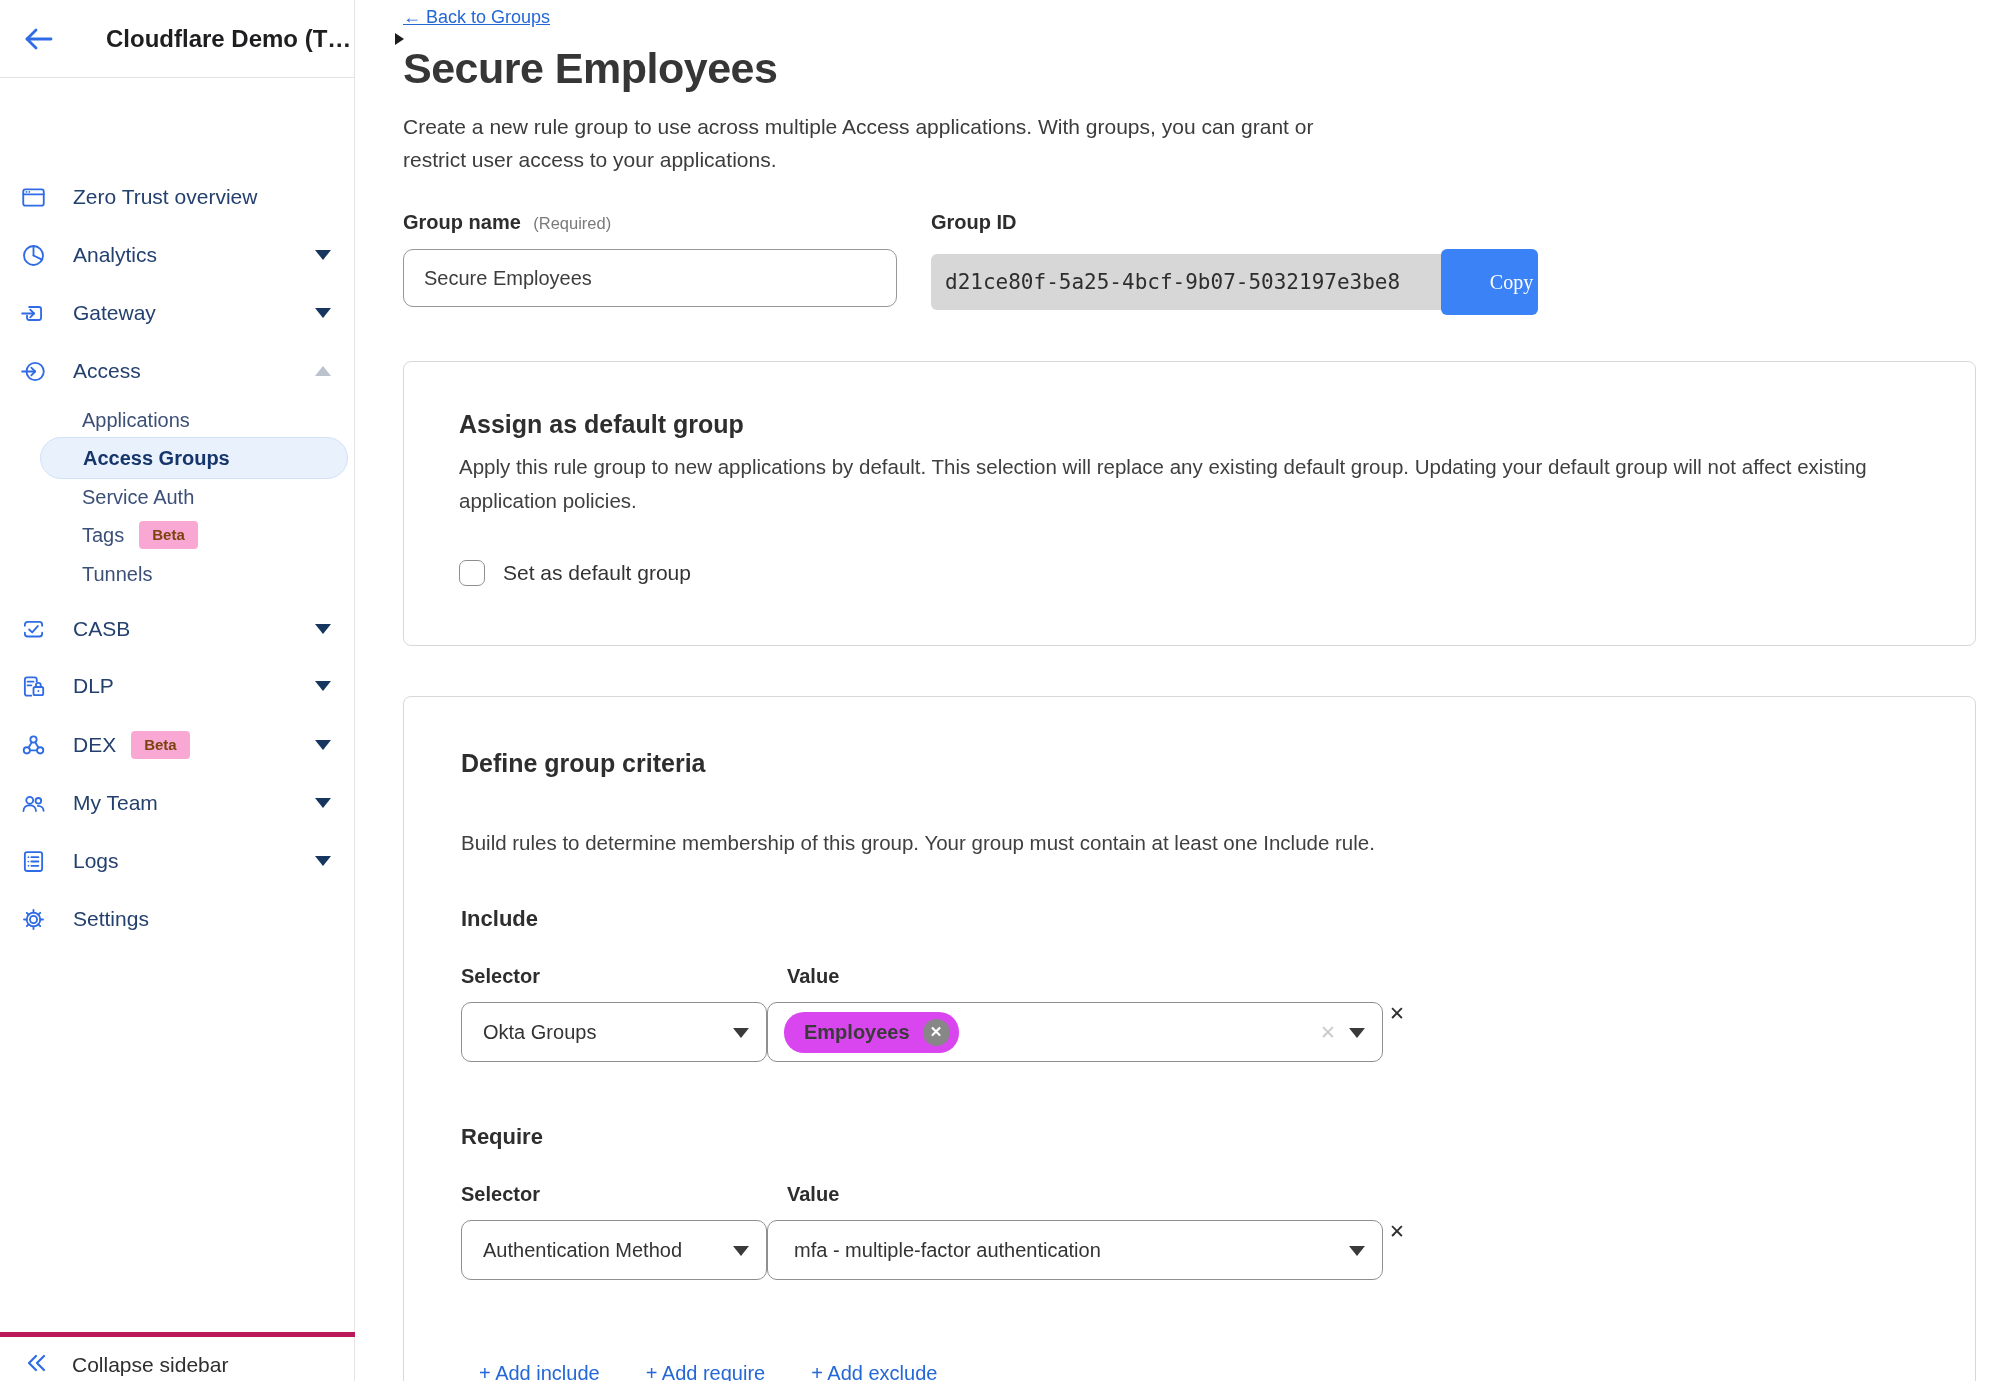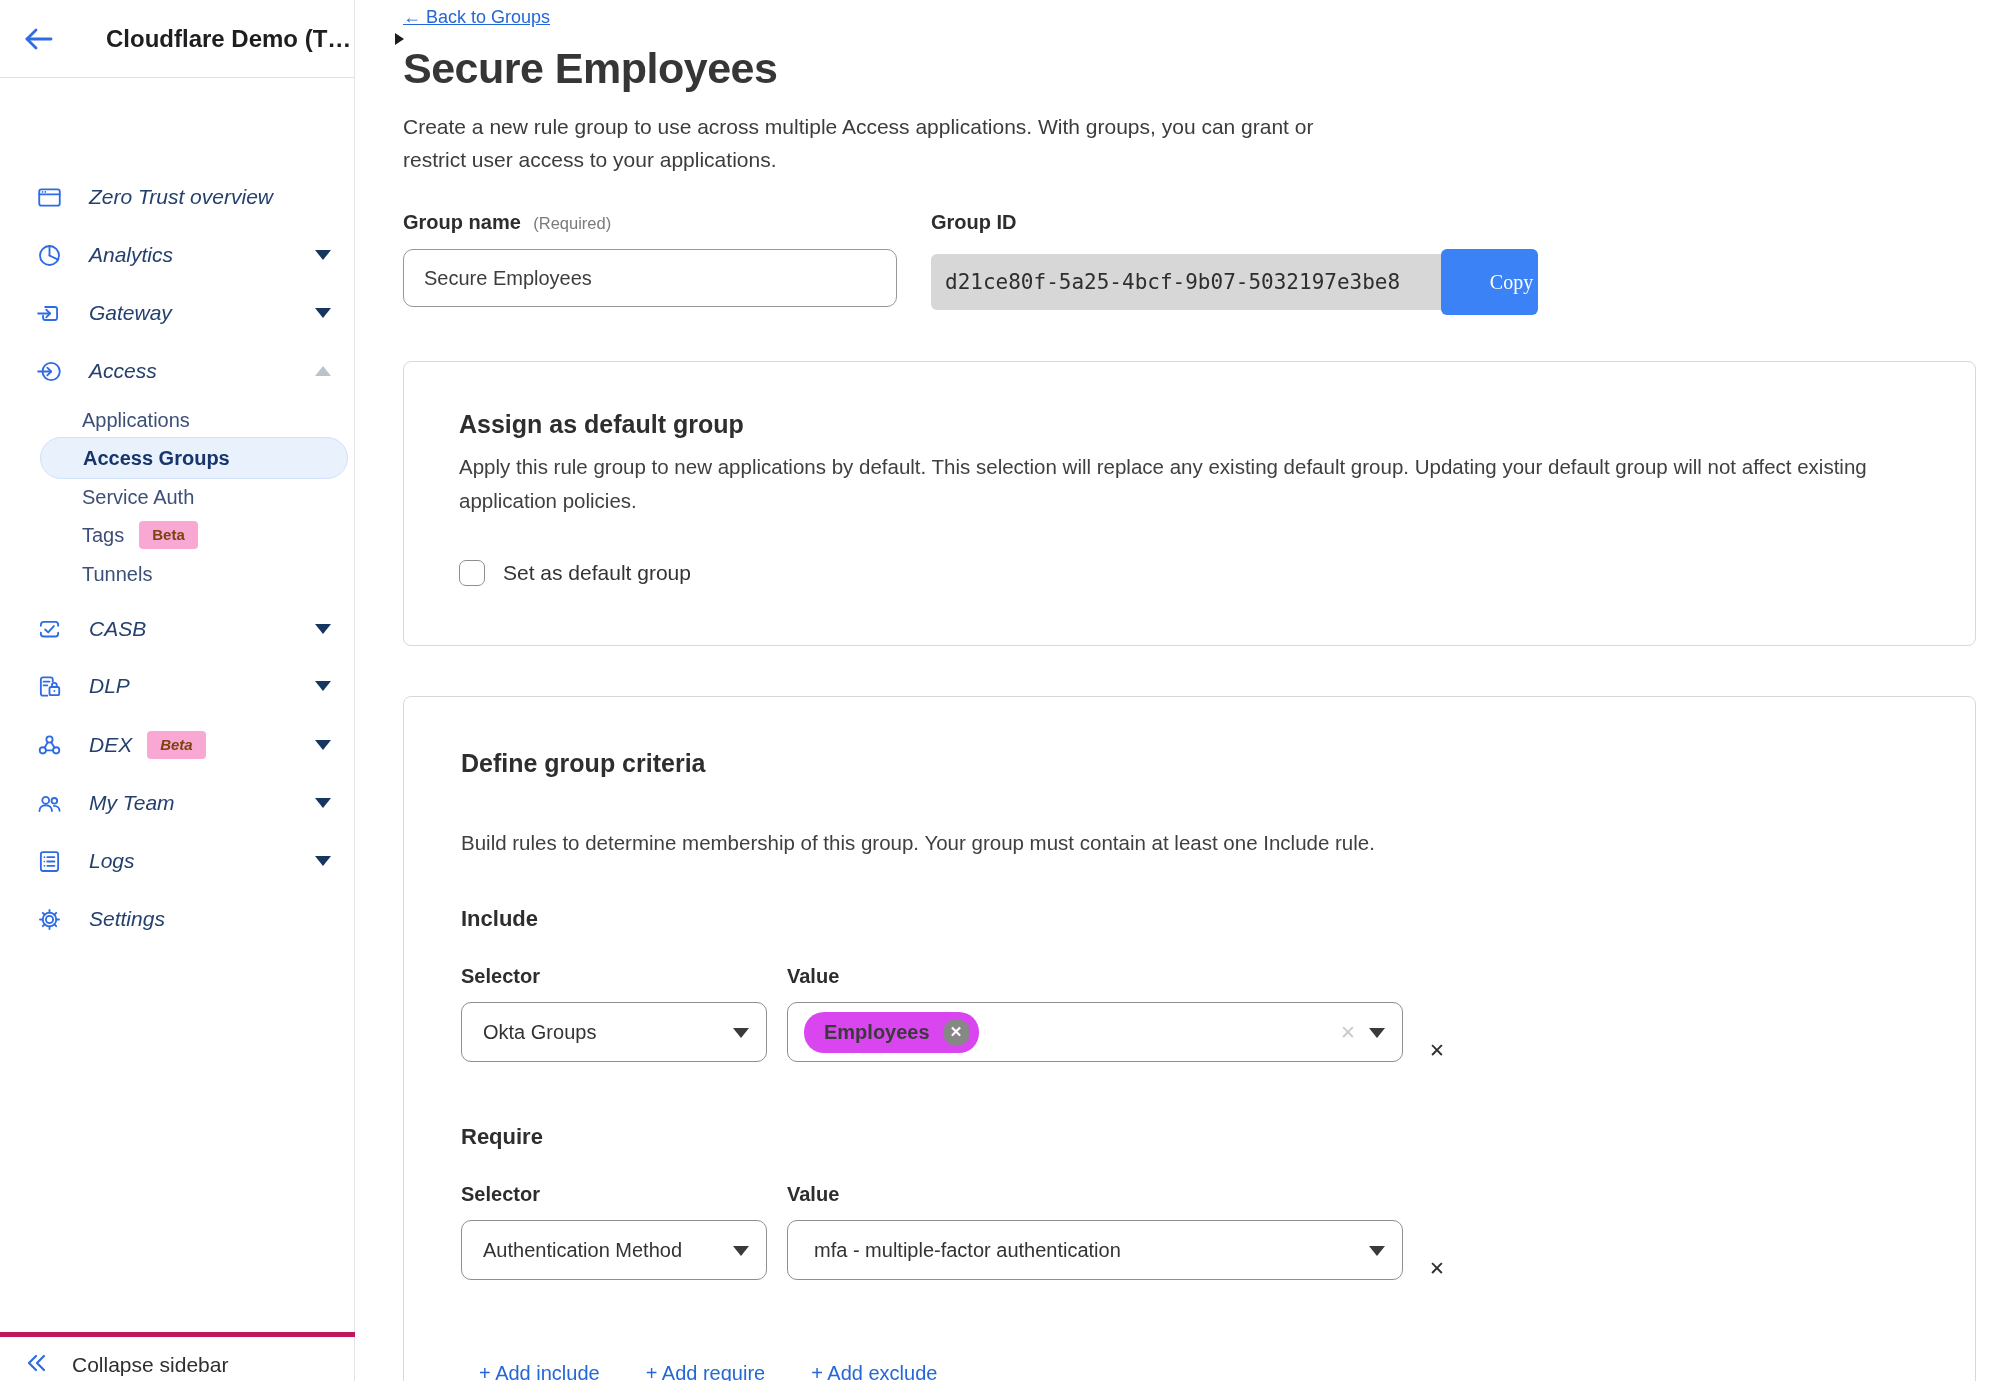--- a/index.html
+++ b/index.html
@@ -11,21 +11,21 @@
     background: #fff; border-right: 1px solid #e4e4e4; }
   .sb-header { position: absolute; top: 0; left: 0; width: 100%; height: 78px;
     border-bottom: 1px solid #e2e2e2; display: flex; align-items: center; padding-left: 20px; gap: 28px; }
   .sb-back { width: 34px; height: 28px; display: flex; align-items: center; cursor: pointer; }
   .sb-title { margin-left: 24px; font-size: 24px; font-weight: 700; color: #1e1e20; white-space: nowrap; }
   .sb-chevron { margin-left: 16px; width: 0; height: 0;
     border-left: 9px solid #1c1c1c; border-top: 6px solid transparent; border-bottom: 6px solid transparent; }
 
   .nav { position: absolute; left: 0; top: 78px; width: 355px; height: 1254px; }
   .nav-row { position: absolute; left: 0; width: 355px; height: 44px; display: flex;
-    align-items: center; padding-left: 36px; cursor: pointer; font-style: italic; }
+    align-items: center; padding-left: 20px; cursor: pointer; }
   .nav-ic { width: 27px; height: 27px; margin-right: 26px; flex: none; display: flex;
     align-items: center; justify-content: center; }
   .nav-label { font-size: 21px; color: #24406e; }
   .caret-down { position: absolute; right: 24px; width: 0; height: 0;
     border-left: 8px solid transparent; border-right: 8px solid transparent;
     border-top: 10px solid #16355f; }
   .caret-up { position: absolute; right: 24px; width: 0; height: 0;
     border-left: 8px solid transparent; border-right: 8px solid transparent;
     border-bottom: 10px solid #bcc2cc; }
   .sub-row { position: absolute; left: 40px; width: 308px; height: 42px; display: flex;
@@ -70,21 +70,21 @@
   .card-title { font-size: 25px; font-weight: 700; color: #2e2e2e; }
   .card-desc { margin-top: 11px; font-size: 20.5px; line-height: 34px; color: #3f3f3f; max-width: 1462px; }
   .chk-row { margin-top: 42px; display: flex; align-items: center; cursor: pointer; }
   .checkbox { width: 26px; height: 26px; border: 1.5px solid #8f8f8f; border-radius: 7px; background: #fff; }
   .chk-label { margin-left: 18px; font-size: 21px; color: #333; }
 
   .crit-desc { margin-top: 48px; }
   .group-head { margin-top: 46px; font-size: 22px; font-weight: 700; color: #2e2e2e; }
   .labels-row { margin-top: 33px; display: flex; gap: 20px; }
   .labels-row .l1 { width: 306px; } .labels-row .l2 { width: 616px; }
-  .rule-row { margin-top: 14px; display: flex; align-items: flex-end; gap: 20px; }
+  .rule-row { margin-top: 14px; display: flex; align-items: flex-start; }
   .select-box { position: relative; width: 306px; height: 60px; border: 1.5px solid #8f8f8f;
     border-radius: 10px; display: flex; align-items: center; padding: 0 44px 0 21px;
     font-size: 20px; color: #333; cursor: pointer; background: #fff; }
   .sel-caret { position: absolute; right: 17px; top: 25px; width: 0; height: 0;
     border-left: 8px solid transparent; border-right: 8px solid transparent;
     border-top: 10px solid #3a3a3a; }
   .value-box { position: relative; width: 616px; height: 60px; border: 1.5px solid #8f8f8f;
     border-radius: 10px; display: flex; align-items: center; padding: 0 44px 0 16px;
     font-size: 20px; color: #333; cursor: pointer; background: #fff; }
   .chip { display: flex; align-items: center; background: #d946ef; border-radius: 20px;

